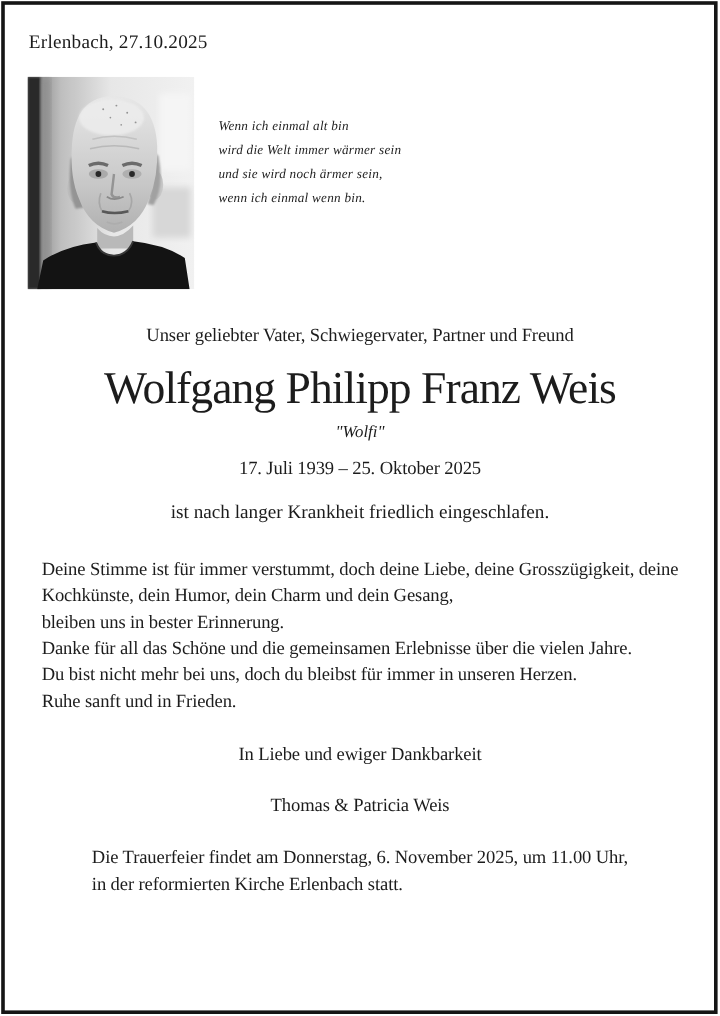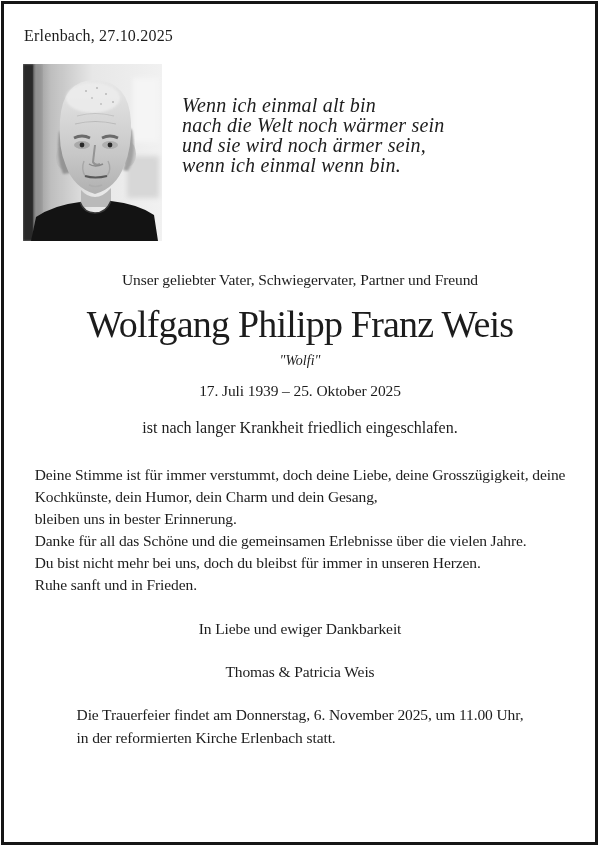--- a/index.html
+++ b/index.html
@@ -34,21 +34,21 @@
     font-size: 16px;
     letter-spacing: 0.2px;
   }
   #photo {
     left: 23px; top: 64px;
     width: 139px; height: 177px;
   }
   #poem {
     left: 182px; top: 95px;
     font-style: italic;
-    font-size: 20px;
+    font-size: 11px;
     line-height: 20px;
     letter-spacing: 0.2px;
   }
   #poem .attr { margin-top: 17px; }
   .body-line {
     font-size: 15.5px;
     letter-spacing: -0.1px;
   }
   #intro       { top: 271px; }
   #name {
@@ -145,21 +145,21 @@
 
     <path d="M58,126 L58,143 L88,143 L88,124 Q80,133 72,133 Q64,133 58,126 Z" fill="#bdbdbd"></path>
 
     <path d="M8,177 L13,153 Q31,141 57,138 Q61,149 72,149 Q83,149 88,137 Q115,140 131,151 L135,177 Z" fill="#141414"></path>
     <path d="M57,138 Q61,149 72,149 Q83,149 88,137" stroke="#3a3a3a" stroke-width="1.6" fill="none"></path>
     <rect width="139" height="177" fill="#000000" opacity="0.02"></rect>
   </svg>
 
   <div id="poem" class="abs">
     <div>Wenn ich einmal alt bin</div>
-    <div>nach die Welt noch wärmer sein</div>
+    <div>wird die Welt immer wärmer sein</div>
     <div>und sie wird noch ärmer sein,</div>
     <div>wenn ich einmal wenn bin.</div>
   </div>
 
   <div id="intro" class="center-line body-line">Unser geliebter Vater, Schwiegervater, Partner und Freund</div>
 
   <div id="name" class="center-line">Wolfgang Philipp Franz Weis</div>
 
   <div id="nickname" class="center-line">"Wolfi"</div>
 

